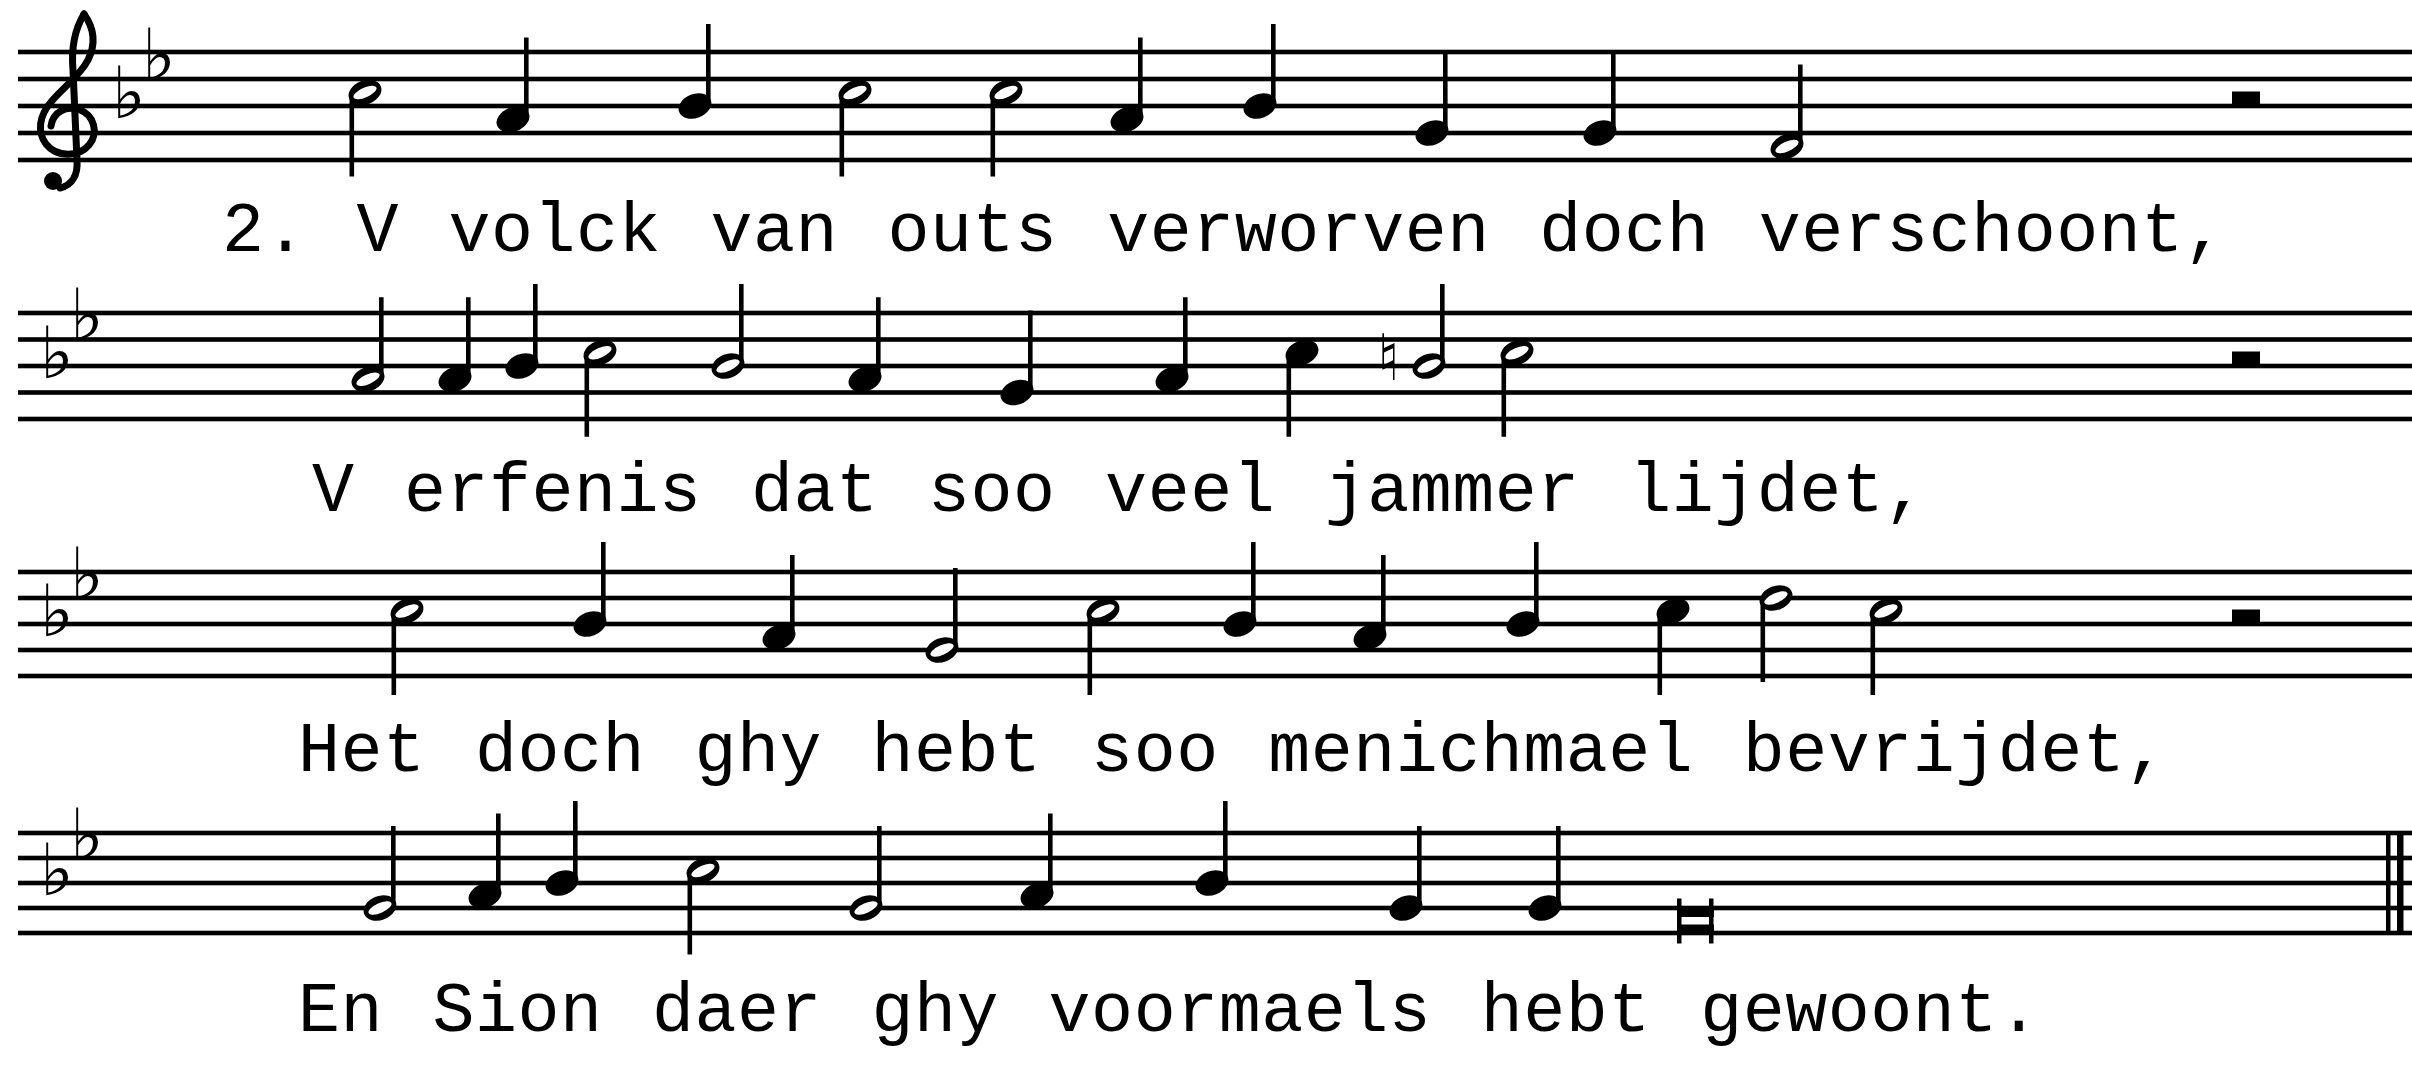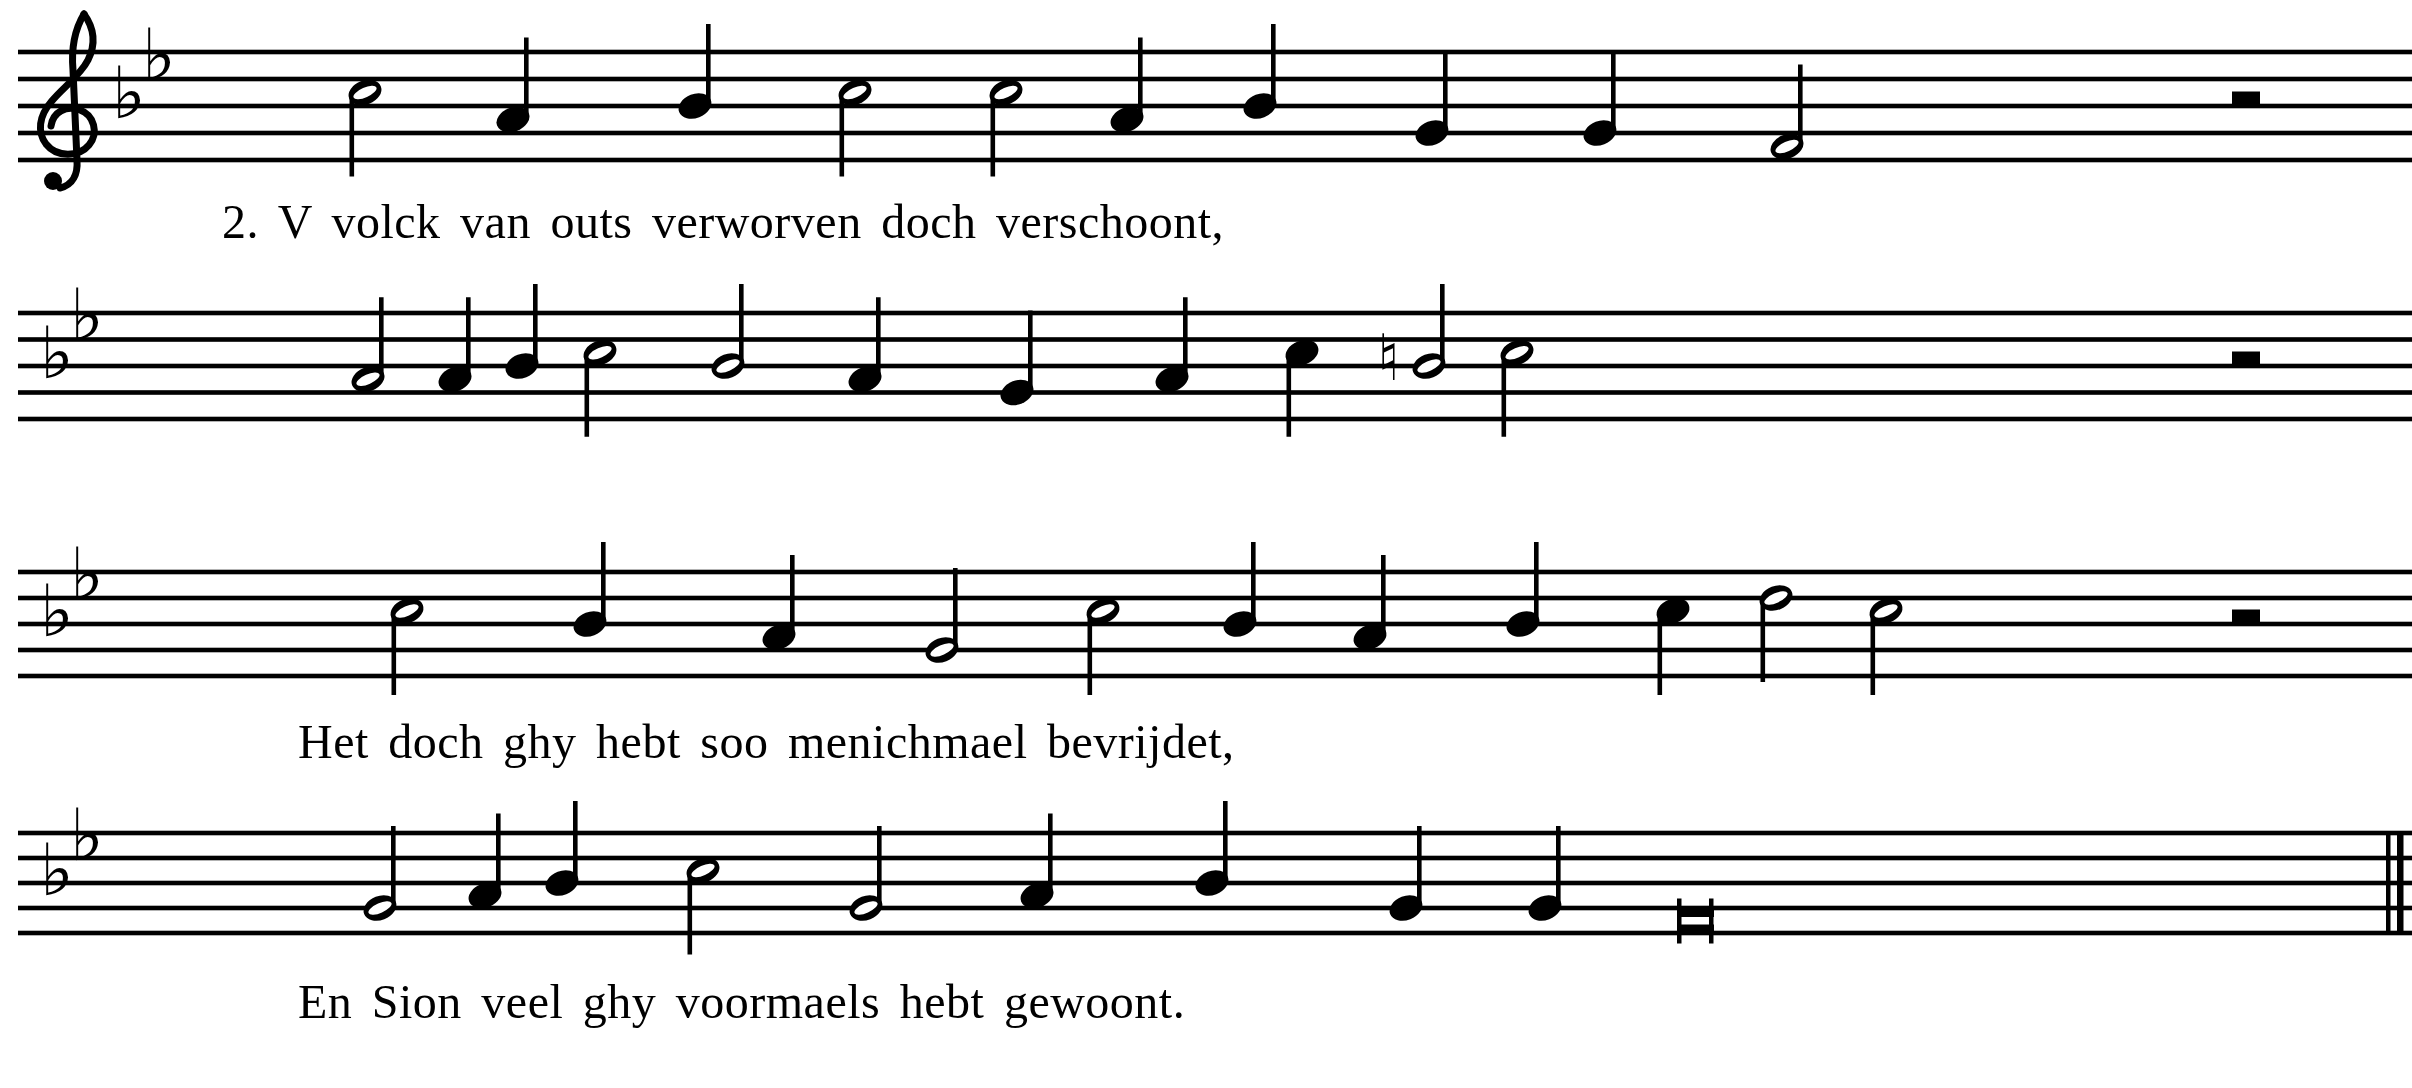--- a/index.html
+++ b/index.html
@@ -1,21 +1,21 @@
 <!DOCTYPE html>
 <html><head>
 <meta charset="utf-8">
 <style>
   html,body{margin:0;padding:0;background:#ffffff;}
   .page{position:relative;width:2412px;height:1088px;background:#ffffff;overflow:hidden;}
   .score-svg{position:absolute;left:0;top:0;}
   .lyric{
     position:absolute;
-    font-family:Liberation Serif, serif;
-    font-size:48px;
+    font-family:Liberation Mono, monospace;
+    font-size:70px;
     line-height:1;
     color:#000;
     letter-spacing:0.5px;
     word-spacing:7px;
     white-space:nowrap;
   }
 </style>
 </head>
 <body>
 
@@ -157,15 +157,16 @@
       <ellipse cx="1545" cy="908" rx="17" ry="12" transform="rotate(-21 1545 908)" fill="#000000"></ellipse>
       <rect x="1677" y="898.5" width="4.5" height="45" fill="#000000"></rect>
       <rect x="1709" y="898.5" width="4.5" height="45" fill="#000000"></rect>
       <rect x="1677" y="908.5" width="37" height="8.5" fill="#000000"></rect>
       <rect x="1677" y="924.5" width="37" height="8.5" fill="#000000"></rect>
       <rect x="2386" y="831" width="4.5" height="104" fill="#000000"></rect>
       <rect x="2397" y="831" width="6.5" height="104" fill="#000000"></rect>
     </svg>
 
   <div class="lyric" style="left: 222px; top: 198px;">2. V volck van outs verworven doch verschoont,</div>
+  <div class="lyric" style="left: 312px; top: 458px;">V erfenis dat soo veel jammer lijdet,</div>
   <div class="lyric" style="left: 298px; top: 718px;">Het doch ghy hebt soo menichmael bevrijdet,</div>
-  <div class="lyric" style="left: 298px; top: 978px;">En Sion veel ghy voormaels hebt gewoont.</div>
+  <div class="lyric" style="left: 298px; top: 978px;">En Sion daer ghy voormaels hebt gewoont.</div>
 </div>
 
 </body></html>

